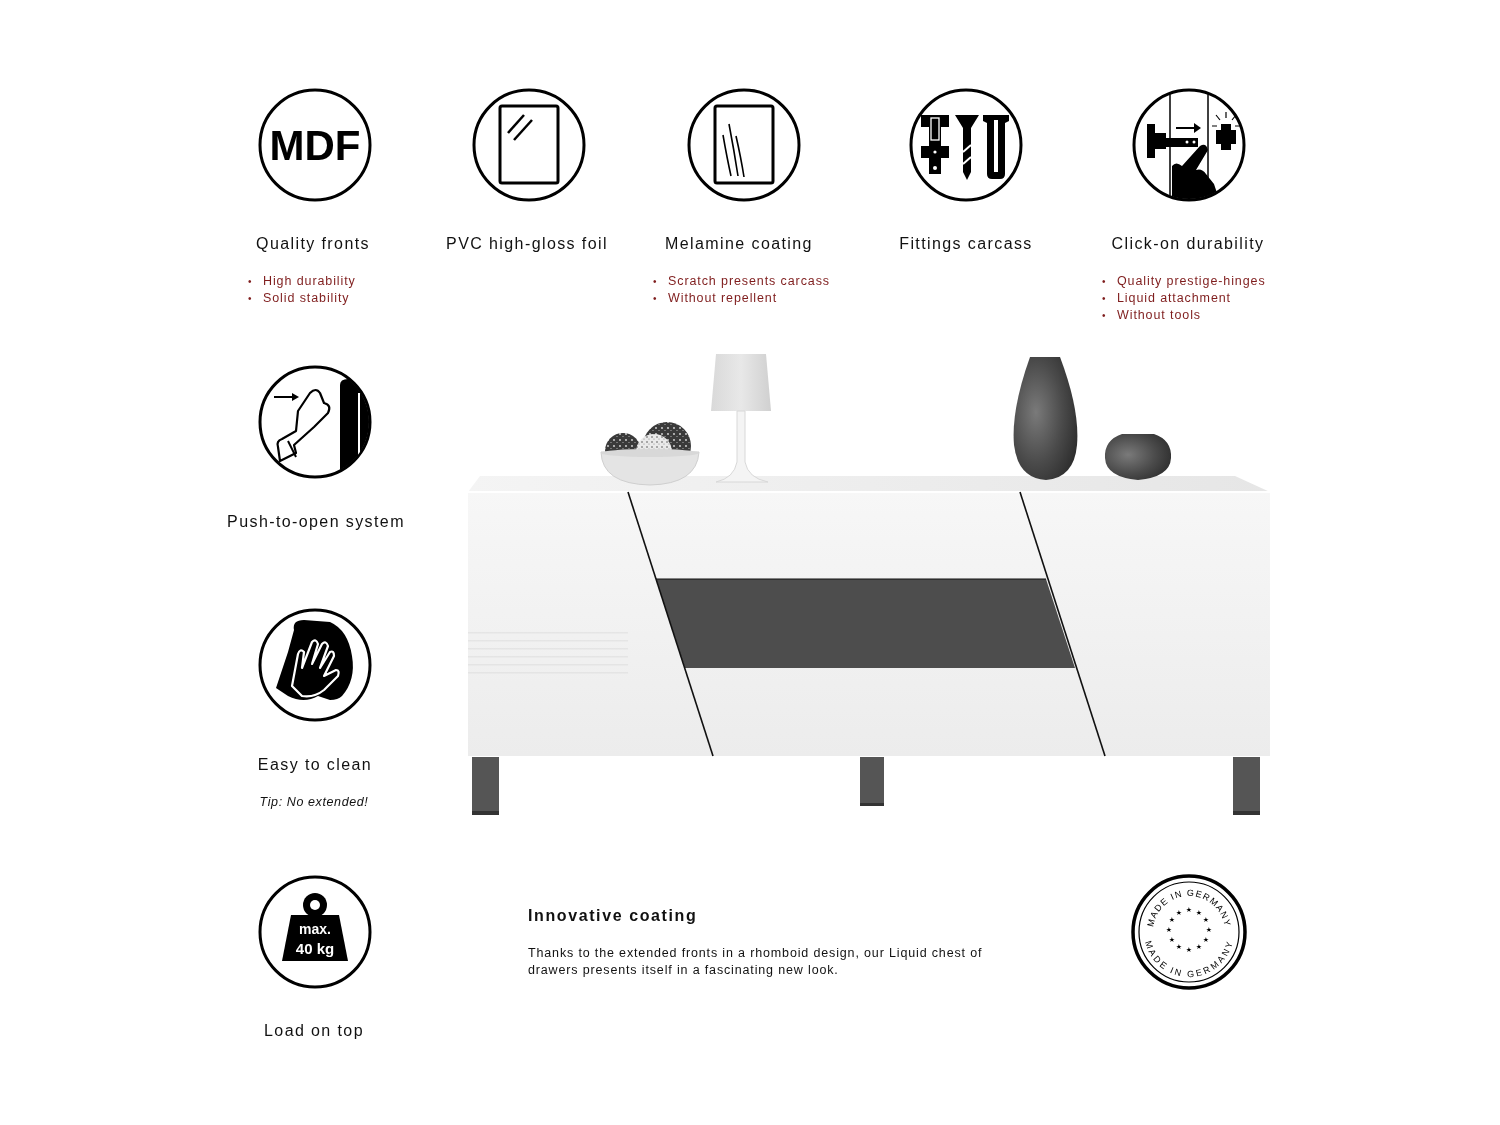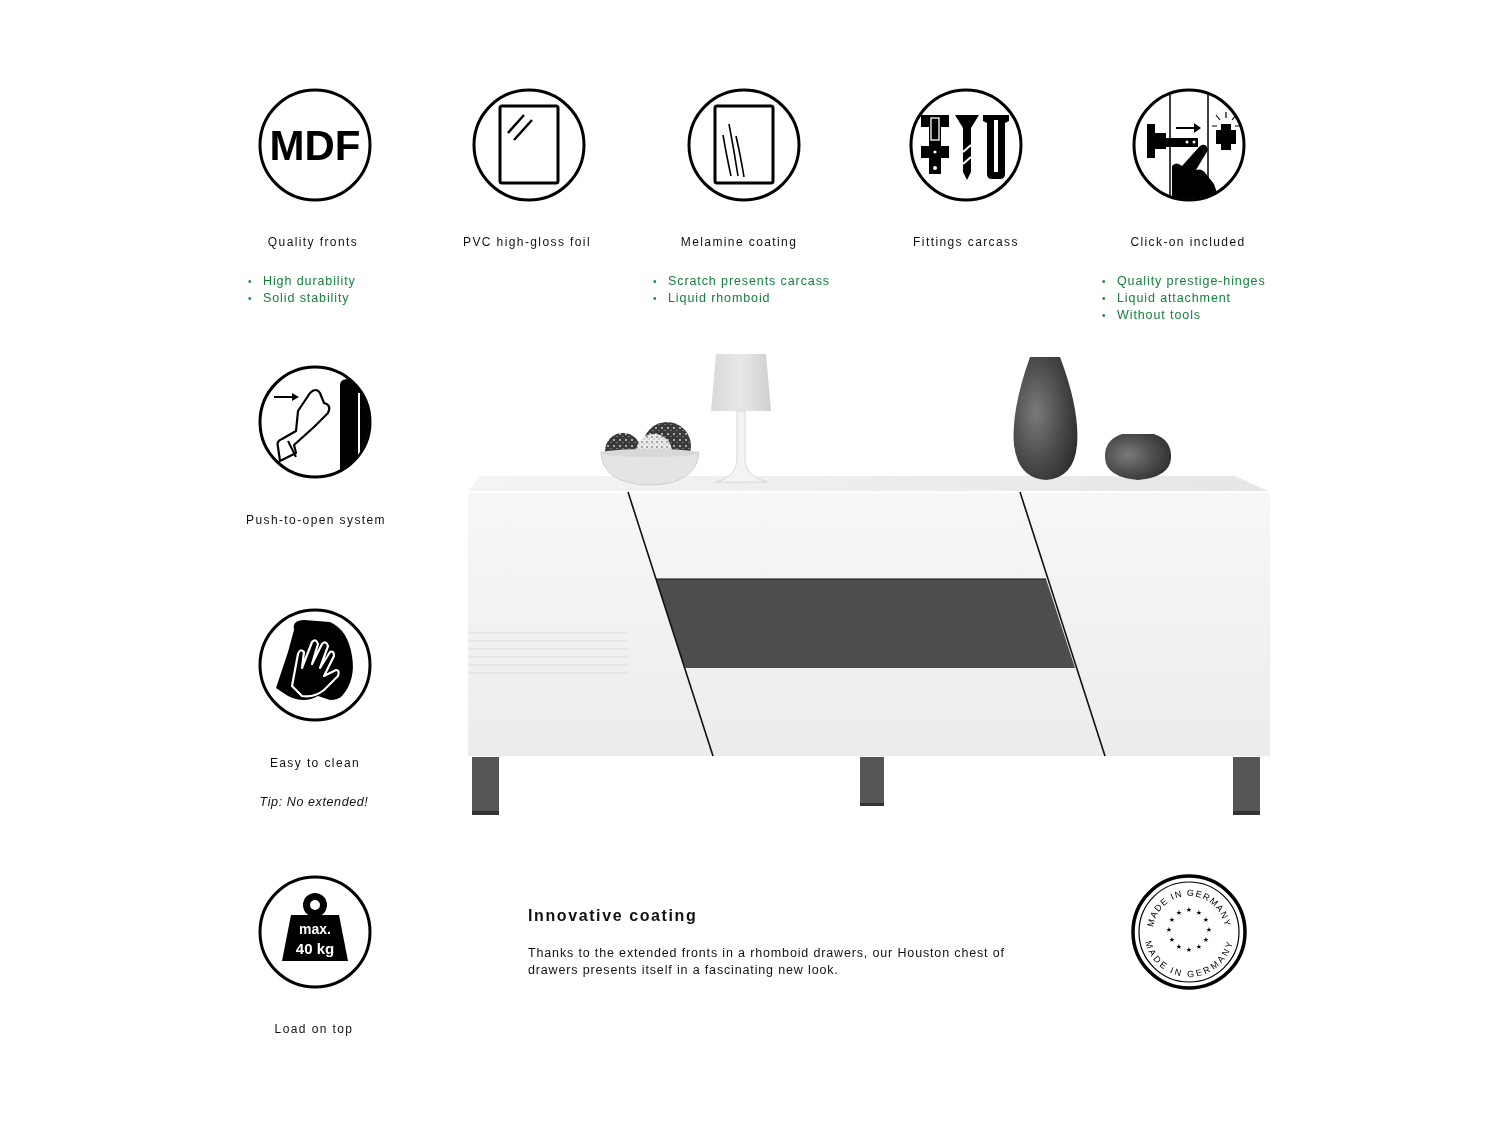--- a/index.html
+++ b/index.html
@@ -1,20 +1,20 @@
 <!DOCTYPE html>
 <html><head>
 <meta charset="utf-8">
 <style>
   html,body{margin:0;padding:0;background:#ffffff;}
   body{width:1500px;height:1125px;position:relative;overflow:hidden;font-family:"Liberation Sans",sans-serif;color:#111;}
   .abs{position:absolute;}
   .icon-circle{position:absolute;width:114px;height:114px;}
-  .feature-title{position:absolute;font-size:12px;letter-spacing:1.4px;color:#111;white-space:nowrap;text-align:right;transform:translateX(-50%);}
-  .bullets{position:absolute;margin:0;padding:0;list-style:none;font-size:12.5px;letter-spacing:0.9px;line-height:17px;color:#15803d;}
+  .feature-title{position:absolute;font-size:16px;letter-spacing:1.4px;color:#111;white-space:nowrap;text-align:right;transform:translateX(-50%);}
+  .bullets{position:absolute;margin:0;padding:0;list-style:none;font-size:12.5px;letter-spacing:0.9px;line-height:17px;color:#7f1d1d;}
   .bullets li{position:relative;padding-left:15px;white-space:nowrap;}
   .bullets li::before{content:"•";position:absolute;left:0;top:0;font-size:10px;}
   .tip{position:absolute;font-size:12.5px;font-style:italic;letter-spacing:0.6px;transform:translateX(-50%);white-space:nowrap;}
   .design-title{position:absolute;left:528px;top:907px;font-size:16px;font-weight:bold;letter-spacing:1.6px;}
   .design-text{position:absolute;left:528px;top:945px;width:480px;font-size:12.5px;letter-spacing:0.85px;line-height:17px;}
   svg{display:block;}
 </style>
 </head>
 <body>
 
@@ -45,21 +45,21 @@
     <circle cx="57" cy="57" r="55" fill="#fff" stroke="#000" stroke-width="3"></circle>
     <rect x="28" y="18" width="58" height="77" rx="2" fill="none" stroke="#000" stroke-width="3"></rect>
     <path d="M36 47 Q40 70 44 88" stroke="#000" stroke-width="1.6" fill="none"></path>
     <path d="M42 36 Q47 62 51 88" stroke="#000" stroke-width="1.6" fill="none"></path>
     <path d="M49 48 Q54 70 57 89" stroke="#000" stroke-width="1.6" fill="none"></path>
   </svg>
 </div>
 <div class="feature-title" style="left:739px;top:235px;">Melamine coating</div>
 <ul class="bullets" style="left:653px;top:273px;">
   <li>Scratch presents carcass</li>
-  <li>Liquid rhomboid</li>
+  <li>Without repellent</li>
 </ul>
 
 <div class="icon-circle" style="left:909px;top:88px;">
   <svg width="114" height="114" viewBox="0 0 114 114">
     <circle cx="57" cy="57" r="55" fill="#fff" stroke="#000" stroke-width="3"></circle>
 
     <rect x="12" y="27" width="28" height="12" fill="#000"></rect>
     <rect x="20" y="36" width="12" height="22" fill="#000"></rect>
     <rect x="22" y="30" width="8" height="22" fill="none" stroke="#fff" stroke-width="1.3"></rect>
     <rect x="12" y="58" width="28" height="12" fill="#000"></rect>
@@ -99,21 +99,21 @@
       <rect x="89" y="36" width="10" height="26" fill="#000"></rect>
       <line x1="94" y1="24" x2="94" y2="30" stroke="#000" stroke-width="1.2"></line>
       <line x1="84" y1="27" x2="88" y2="32" stroke="#000" stroke-width="1.2"></line>
       <line x1="104" y1="27" x2="100" y2="32" stroke="#000" stroke-width="1.2"></line>
       <line x1="80" y1="38" x2="85" y2="38" stroke="#000" stroke-width="1.2"></line>
       <line x1="103" y1="38" x2="108" y2="38" stroke="#000" stroke-width="1.2"></line>
       <path d="M40 114 L40 78 Q44 73 50 78 L68 58 Q74 54 76 62 L64 82 Q70 80 74 86 L82 96 L88 114 Z" fill="#000"></path>
     </g>
   </svg>
 </div>
-<div class="feature-title" style="left:1188px;top:235px;">Click-on included</div>
+<div class="feature-title" style="left:1188px;top:235px;">Click-on durability</div>
 <ul class="bullets" style="left:1102px;top:273px;">
   <li>Quality prestige-hinges</li>
   <li>Liquid attachment</li>
   <li>Without tools</li>
 </ul>
 
 <div class="icon-circle" style="left:258px;top:365px;">
   <svg width="114" height="114" viewBox="0 0 114 114">
     <defs>
         <clipPath id="cp">
@@ -224,21 +224,21 @@
     <path d="M716 354 L766 354 L771 411 L711 411 Z" fill="url(#lampG)"></path>
     <path d="M737 411 L745 411 L745 462 Q748 478 768 482 L716 482 Q734 478 737 462 Z" fill="#f4f4f4" stroke="#d8d8d8" stroke-width="1"></path>
 
     <path d="M1030 357 L1060 357 Q1080 410 1077 445 Q1074 478 1046 480 Q1018 478 1014 445 Q1011 410 1030 357 Z" fill="url(#vaseG)"></path>
 
     <path d="M1122 434 L1154 434 Q1172 440 1171 458 Q1170 477 1138 480 Q1106 477 1105 458 Q1104 440 1122 434 Z" fill="url(#vaseG)"></path>
   </svg>
 </div>
 
 <div class="design-title">Innovative coating</div>
-<div class="design-text">Thanks to the extended fronts in a rhomboid drawers, our Houston chest of drawers presents itself in a fascinating new look.</div>
+<div class="design-text">Thanks to the extended fronts in a rhomboid design, our Liquid chest of drawers presents itself in a fascinating new look.</div>
 
 <div class="icon-circle" style="left:1131px;top:874px;width:116px;height:116px;">
   <svg width="116" height="116" viewBox="0 0 116 116">
     <defs>
       <path id="arcTop" d="M22 58 A36 36 0 0 1 94 58"></path>
       <path id="arcBot" d="M20 58 A38 38 0 0 0 96 58"></path>
     </defs>
     <circle cx="58" cy="58" r="56" fill="#fff" stroke="#000" stroke-width="3.5"></circle>
     <circle cx="58" cy="58" r="50" fill="none" stroke="#000" stroke-width="1.2"></circle>
     <text font-family="Liberation Sans, sans-serif" font-size="9" letter-spacing="1.2" fill="#000">

